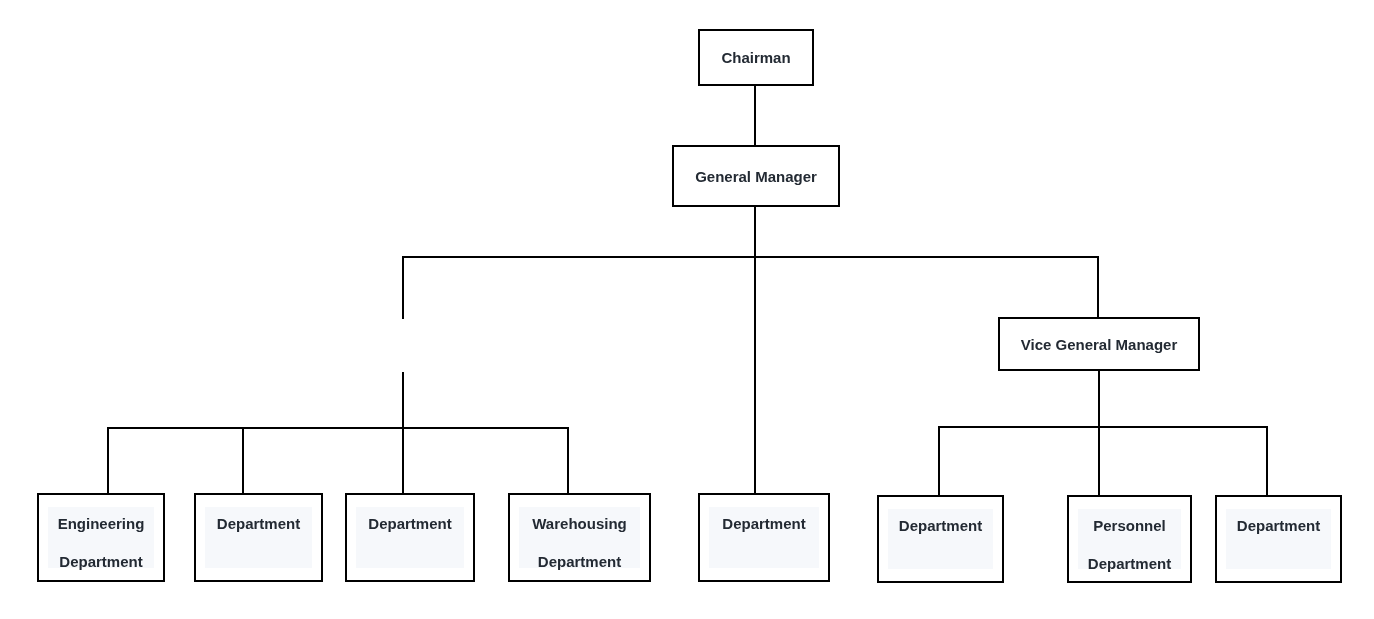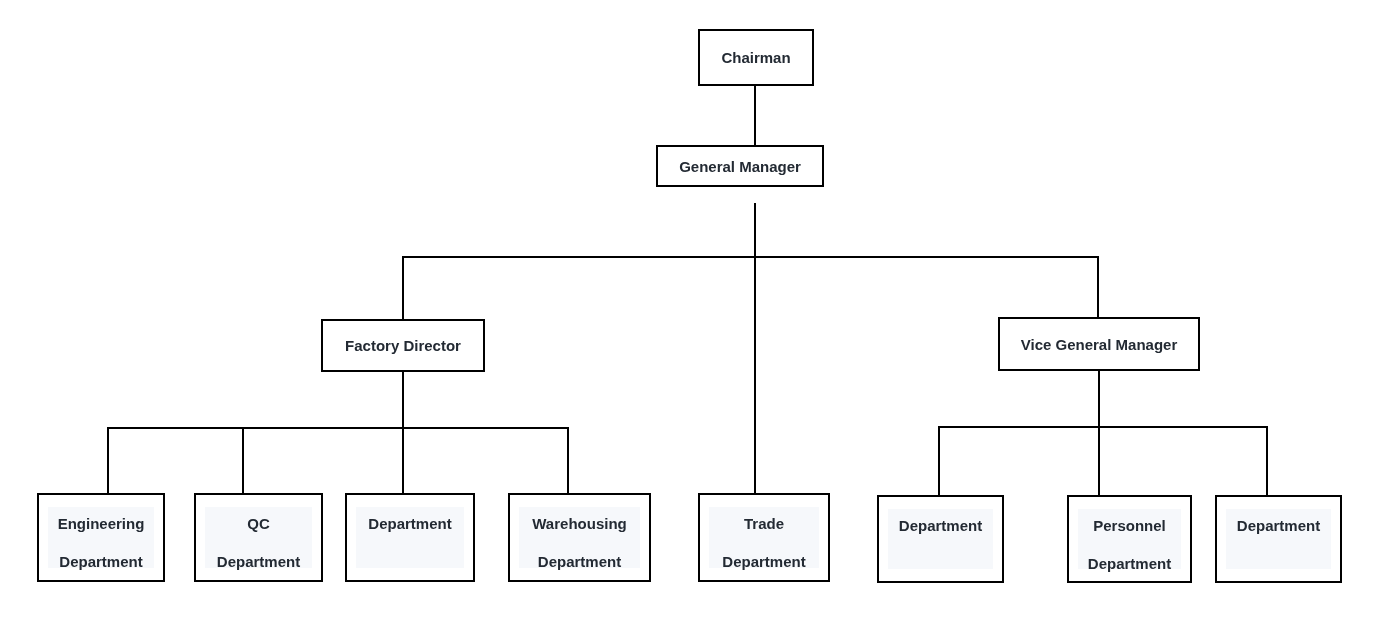--- a/index.html
+++ b/index.html
@@ -85,58 +85,53 @@
     <line x1="1099" y1="371" x2="1099" y2="495" stroke="#000" stroke-width="2"></line>
     <line x1="939" y1="427" x2="1267" y2="427" stroke="#000" stroke-width="2"></line>
     <line x1="939" y1="426" x2="939" y2="495" stroke="#000" stroke-width="2"></line>
     <line x1="1267" y1="426" x2="1267" y2="495" stroke="#000" stroke-width="2"></line>
   </svg>
 
   <div class="node single" style="left:698px; top:29px; width:116px; height:57px;">
     <span class="lbl">Chairman</span>
   </div>
 
-  <div class="node single" style="left:656px; top:145px; width:168px; height:42px;">
+  <div class="node single" style="left:672px; top:145px; width:168px; height:62px;">
     <span class="lbl">General Manager</span>
   </div>
 
-  <div class="node single" style="left:321px; top:319px; width:164px; height:53px;">
-    <span class="lbl">Factory Director</span>
-  </div>
 
   <div class="node single" style="left:998px; top:317px; width:202px; height:54px;">
     <span class="lbl">Vice General Manager</span>
   </div>
 
   <div class="node dept" style="left:37px; top:493px; width:128px; height:89px;">
     <div class="tint"></div>
     <div class="dept-line">Engineering</div>
     <div class="dept-line">Department</div>
   </div>
 
   <div class="node dept" style="left:194px; top:493px; width:129px; height:89px;">
     <div class="tint"></div>
-    <div class="dept-line">QC</div>
     <div class="dept-line">Department</div>
   </div>
 
   <div class="node dept" style="left:345px; top:493px; width:130px; height:89px;">
     <div class="tint"></div>
     <div class="dept-line">Department</div>
   </div>
 
   <div class="node dept" style="left:508px; top:493px; width:143px; height:89px;">
     <div class="tint"></div>
     <div class="dept-line">Warehousing</div>
     <div class="dept-line">Department</div>
   </div>
 
   <div class="node dept" style="left:698px; top:493px; width:132px; height:89px;">
     <div class="tint"></div>
-    <div class="dept-line">Trade</div>
     <div class="dept-line">Department</div>
   </div>
 
   <div class="node dept" style="left:877px; top:495px; width:127px; height:88px;">
     <div class="tint"></div>
     <div class="dept-line">Department</div>
   </div>
 
   <div class="node dept" style="left:1044px; top:495px; width:125px; height:88px;margin-left:23px;">
     <div class="tint"></div>

